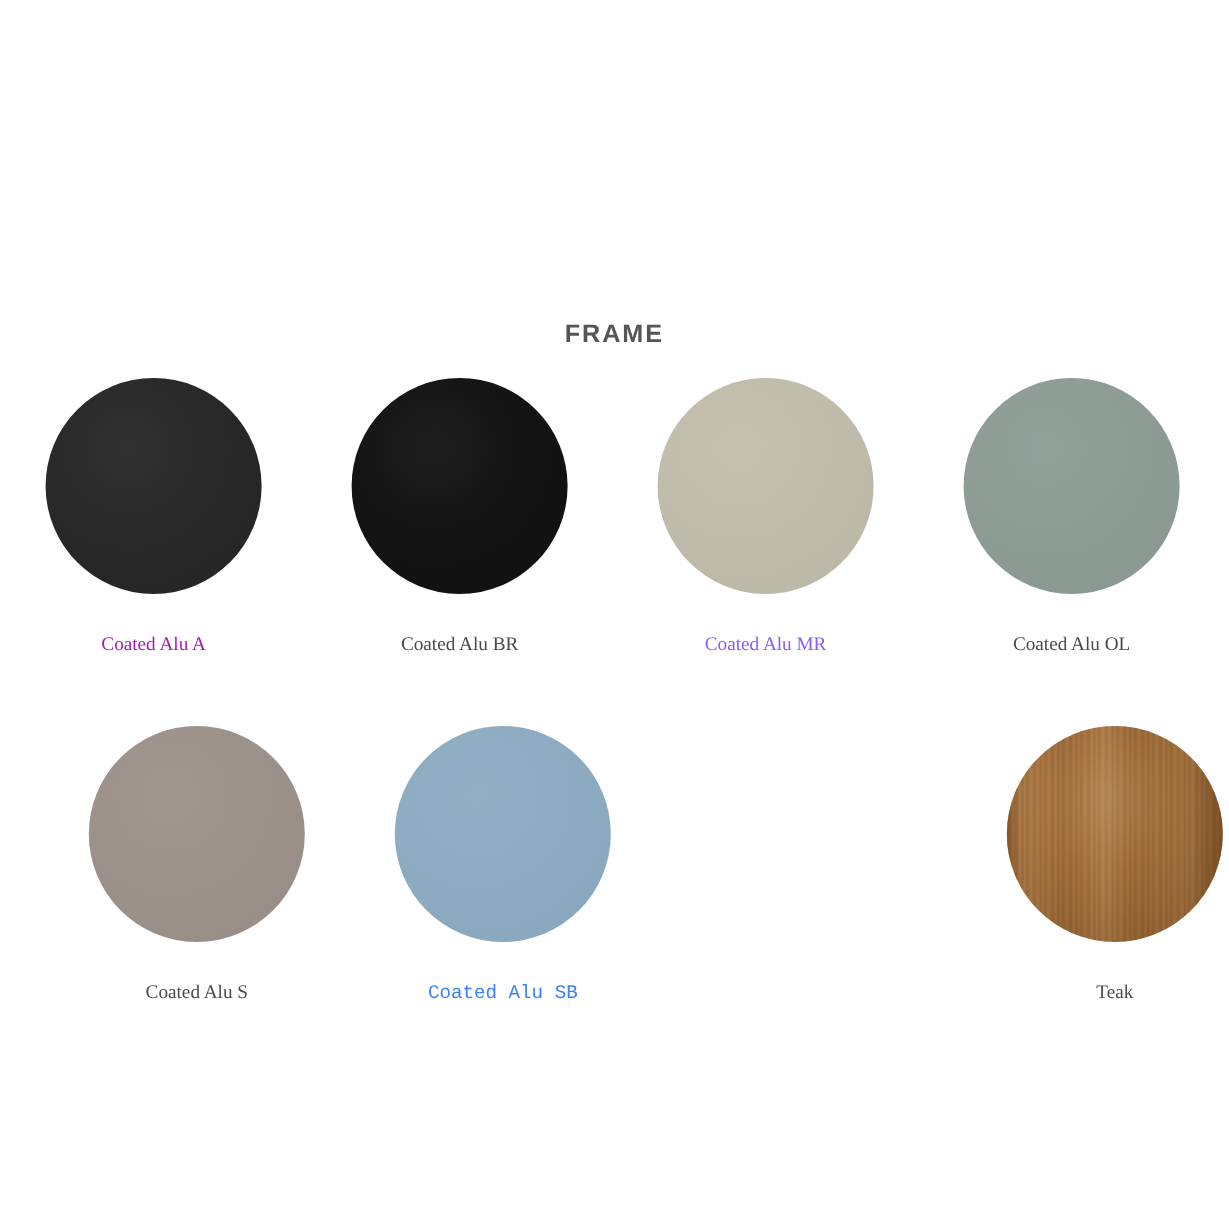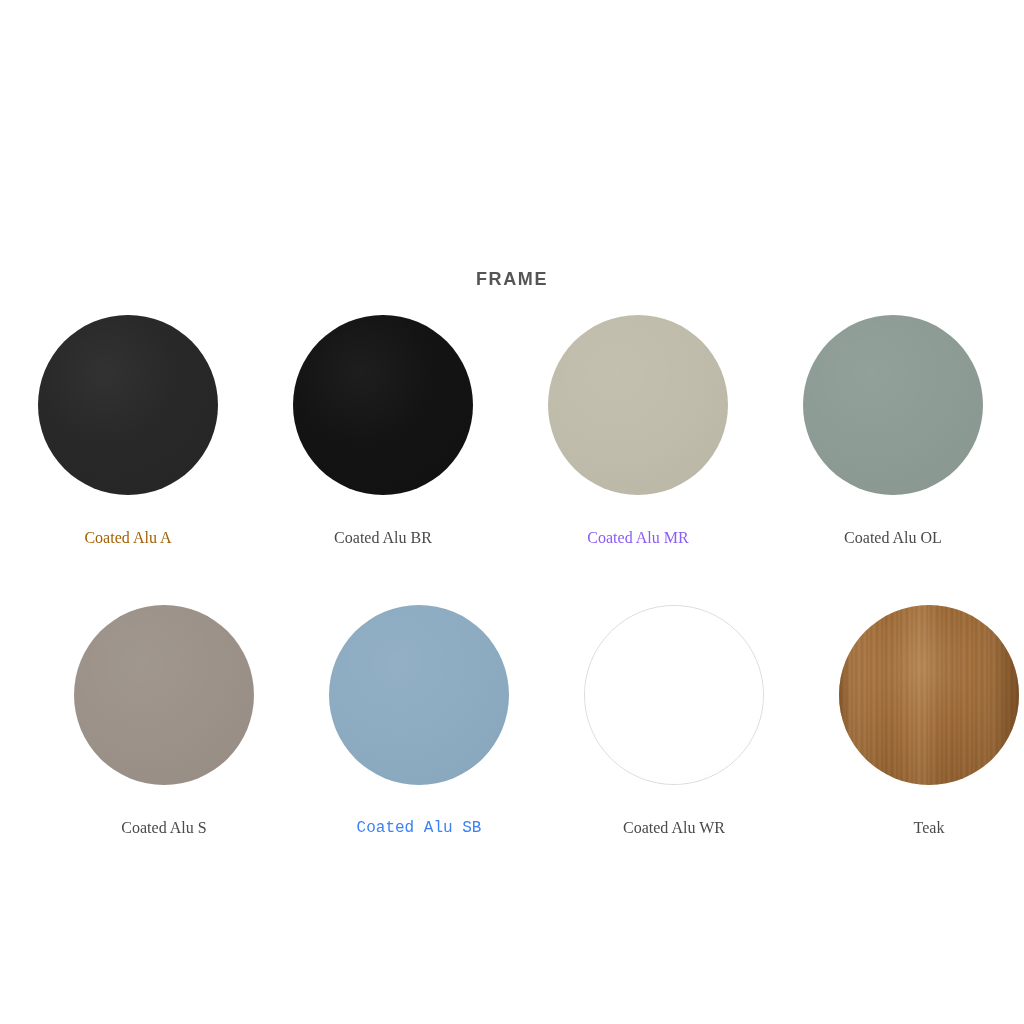--- a/index.html
+++ b/index.html
@@ -25,21 +25,21 @@
   }
 
   
   .section-title {
     position: absolute;
     left: 0;
     top: 268px;
     width: 1024px;
     text-align: center;
     font-family: "Liberation Sans", sans-serif;
-    font-size: 18px;
+    font-size: 21px;
     font-weight: bold;
     letter-spacing: 1.6px;
     color: #555555;
     line-height: 22px;
   }
 
   
   .swatch-row {
     position: absolute;
     left: 0;
@@ -171,21 +171,21 @@
 <body style="background: rgb(255, 255, 255);">
 
 <div id="swatch-board">
 
   <div class="section-title" style="color: rgb(85, 85, 85);">FRAME</div>
 
   <div class="swatch-row" id="row-1">
 
     <div class="swatch-cell col-1">
       <div class="swatch-chip matte" style="background-color: rgb(38, 38, 38);"></div>
-      <div class="swatch-label" style="color: #a16207;">Coated Alu A</div>
+      <div class="swatch-label" style="color: #a21caf;">Coated Alu A</div>
     </div>
 
     <div class="swatch-cell col-2">
       <div class="swatch-chip matte" style="background-color: rgb(17, 17, 17);"></div>
       <div class="swatch-label" style="color: rgb(74, 74, 74);">Coated Alu BR</div>
     </div>
 
     <div class="swatch-cell col-3">
       <div class="swatch-chip matte" style="background-color: rgb(192, 188, 171);"></div>
       <div class="swatch-label" style="color: #8b5cf6;">Coated Alu MR</div>
@@ -203,24 +203,20 @@
     <div class="swatch-cell col-1">
       <div class="swatch-chip matte" style="background-color: rgb(155, 145, 136);"></div>
       <div class="swatch-label" style="color: rgb(74, 74, 74);">Coated Alu S</div>
     </div>
 
     <div class="swatch-cell col-2">
       <div class="swatch-chip matte" style="background-color: rgb(140, 171, 193);"></div>
       <div class="swatch-label" style="color: #3b82f6; font-family: Liberation Mono, monospace;">Coated Alu SB</div>
     </div>
 
-    <div class="swatch-cell col-3">
-      <div class="swatch-chip outlined" style="background-color: rgb(255, 255, 255); border-color: rgb(220, 220, 220);"></div>
-      <div class="swatch-label" style="color: rgb(74, 74, 74);">Coated Alu WR</div>
-    </div>
 
     <div class="swatch-cell col-4">
       <div class="swatch-chip wood" style="background-color: rgb(169, 117, 63);">
         <div class="wood-grain">
           <div class="grain-stripes"></div>
           <div class="grain-bands"></div>
           <div class="grain-shade"></div>
         </div>
       </div>
       <div class="swatch-label" style="color: rgb(74, 74, 74);">Teak</div>

